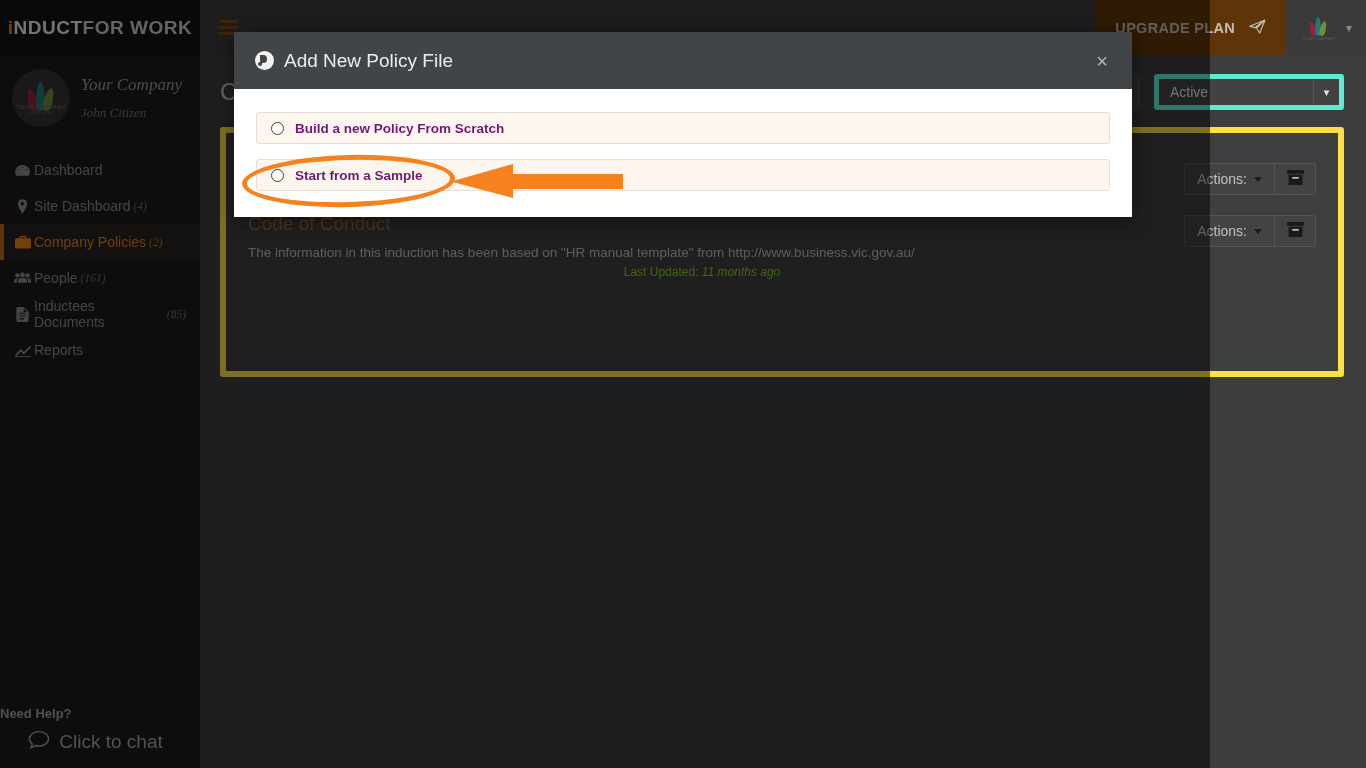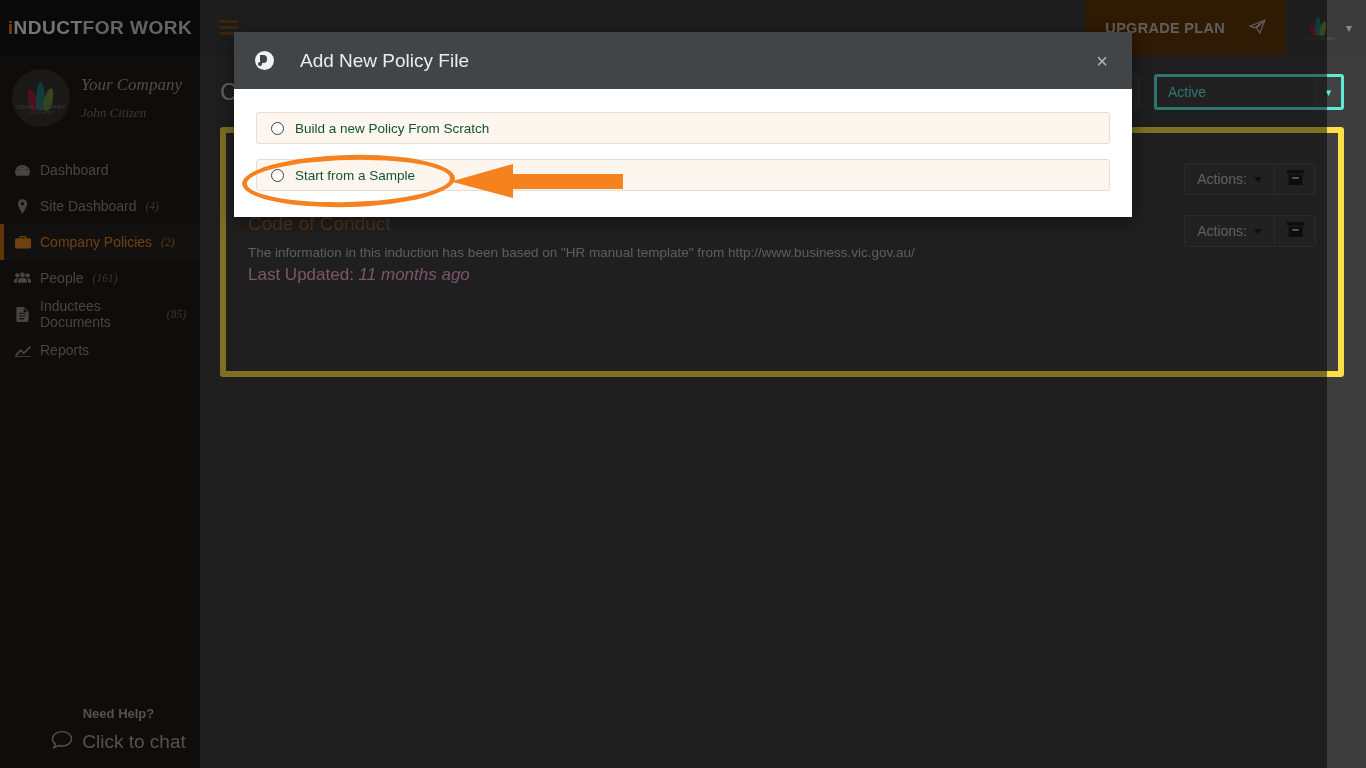--- a/index.html
+++ b/index.html
@@ -3,21 +3,21 @@
 <meta charset="utf-8">
 <style>
   * { box-sizing: border-box; margin: 0; padding: 0; }
   html, body {
     width: 1366px; height: 768px;
     overflow: hidden;
     font-family: "Liberation Sans", sans-serif;
     background: #3d3d3d;
   }
 
-  #app { position: relative; width: 1327px; height: 768px; }
+  #app { position: relative; width: 1210px; height: 768px; }
 
   
   .sidebar {
     position: absolute; left: 0; top: 0;
     width: 200px; height: 768px;
     background: #1c1a19;
     z-index: 5;
   }
   .brand {
     height: 55px; background: #151312;
@@ -61,21 +61,21 @@
     font-size: 17px; font-style: italic; color: #9a9895;
     font-family: "Liberation Serif", serif; font-weight: normal;
   }
   .company-user {
     font-size: 13px; font-style: italic; color: #77746f;
     font-family: "Liberation Serif", serif; margin-top: 12px;
   }
 
   .nav { padding-top: 8px; }
   .nav-item {
-    display: flex; align-items: center; gap: 9px;
+    display: flex; align-items: center; gap: 3px;
     height: 36px; padding: 0 14px;
     color: #8e8b87; font-size: 14px;
     cursor: pointer; position: relative;
   }
   .nav-item .ico {
     width: 17px; display: inline-flex; align-items: center; justify-content: center;
     color: #8e8b87; flex: none;
   }
   .nav-item .cnt {
     font-size: 11.5px; font-style: italic; color: #6f6c68;
@@ -85,21 +85,21 @@
     background: #262220; color: #e0821f;
   }
   .nav-item.active .ico { color: #e0821f; }
   .nav-item.active .cnt { color: #a9762c; }
   .nav-item.active::before {
     content: ""; position: absolute; left: 0; top: 0; bottom: 0;
     width: 4px; background: #bf6a12;
   }
 
   .help {
-    position: absolute; left: 0; right: 9px; bottom: 14px; text-align: center; padding-left: 46px;
+    position: absolute; left: 0; right: 9px; bottom: 14px; 
   }
   .help-title { font-size: 13px; font-weight: bold; color: #a5a3a0; margin-bottom: 9px; }
   .help-chat {
     display: flex; align-items: center; justify-content: center; gap: 9px;
     font-size: 19px; color: #a5a3a0; cursor: pointer;
     font-family: "Liberation Sans", sans-serif;
   }
 
   
   .main {
@@ -116,21 +116,21 @@
     display: flex; flex-direction: column; gap: 3px;
   }
   .hamburger span { display: block; height: 3px; background: #7a4a1c; border-radius: 1px; }
 
   .topbar-right {
     position: absolute; right: 0; top: 0; height: 55px;
     display: flex; align-items: stretch;
   }
   .upgrade-btn {
     background: #5e3409; color: #c6bdb4;
-    display: flex; align-items: center; gap: 24px;
+    display: flex; align-items: center; gap: 14px;
     padding: 16px 20px; font-size: 14.5px; font-weight: bold;
     letter-spacing: .3px; cursor: pointer;
   }
   .user-menu {
     display: flex; align-items: center; gap: 10px; padding: 0 14px 0 16px;
     cursor: pointer;
   }
   .user-avatar {
     width: 34px; height: 28px; position: relative;
     display: flex; align-items: center; justify-content: center;
@@ -151,43 +151,43 @@
   .page-title {
     font-size: 24px; color: #c7c5c2; white-space: nowrap;
     font-family: "Liberation Sans", sans-serif;
   }
   .search-box {
     flex: 1 1 auto; max-width: 880px; height: 34px;
     background: #454545; border: 1px solid #515151; border-radius: 3px;
   }
   .status-select {
     width: 190px; height: 36px; background: #424242;
-    border: 3px solid #5eead4; border-radius: 3px;
+    border: 5px solid #5eead4; border-radius: 3px;
     display: flex; align-items: center; justify-content: space-between;
-    padding: 0 0 0 11px; color: #5eead4; font-size: 14px; cursor: pointer; text-align: right;
+    padding: 0 0 0 11px; color: #e5e5e5; font-size: 14px; cursor: pointer; text-align: right;
   }
   .status-select .sel-caret {
     width: 26px; height: 100%; border-left: 1px solid #565656;
     display: flex; align-items: center; justify-content: center; font-size: 11px;
   }
 
   .card {
     margin-top: 16px; background: #3f3f3f;
     border: 6px solid #fde047; border-radius: 3px;
     padding: 18px 22px 22px 22px; position: relative;
     min-height: 250px;
   }
   .policy-row { position: relative; padding-right: 160px; }
   .policy-row + .policy-row { margin-top: 62px; }
   .policy-title {
     font-size: 19px; color: #a8642a; margin-bottom: 10px;
     font-family: "Liberation Sans", sans-serif;
   }
   .policy-desc { font-size: 13.5px; color: #bdbbb8; margin-bottom: 5px; }
-  .policy-updated { font-size: 17px; color: #f9a8d4; }
+  .policy-updated { font-size: 12px; color: #84cc16; text-align: center; }
   .policy-updated em { font-style: italic; }
 
   .row-actions {
     position: absolute; right: 0; top: 2px; display: flex;
   }
   .btn-actions {
     height: 32px; padding: 0 12px;
     background: #434343; border: 1px solid #565656; border-right: none;
     border-radius: 3px 0 0 3px; color: #c2c0bd; font-size: 14px;
     display: flex; align-items: center; gap: 7px; cursor: pointer;
@@ -209,21 +209,21 @@
   .modal {
     position: absolute; left: 234px; top: 32px;
     width: 898px; z-index: 30;
     box-shadow: 0 4px 18px rgba(0,0,0,.45);
   }
   .modal-head {
     height: 57px; background: #414547;
     display: flex; align-items: center; padding: 0 18px 0 21px;
   }
   .modal-title {
-    display: flex; align-items: center; gap: 26px;
+    display: flex; align-items: center; gap: 10px;
     color: #edeceb; font-size: 19px;
     font-family: "Liberation Sans", sans-serif;
   }
   .globe-icon {
     width: 19px; height: 19px; border-radius: 50%;
     background: #f2f2f2; position: relative; flex: none;
     display: flex; align-items: center; justify-content: center;
   }
   .globe-icon::before {
     content: ""; position: absolute; width: 7px; height: 8px;
@@ -246,21 +246,21 @@
     height: 32px; background: #fdf6ef; border: 1px solid #e3ded8;
     border-radius: 3px; display: flex; align-items: center;
     padding: 0 14px; gap: 11px; cursor: pointer;
   }
   .option-row + .option-row { margin-top: 15px; }
   .radio {
     width: 13px; height: 13px; border-radius: 50%;
     border: 1.5px solid #44403c; background: #fff; flex: none;
   }
   .option-label {
-    font-size: 13.5px; font-weight: normal; color: #14532d;
+    font-size: 13.5px; font-weight: bold; color: #701a75;
     font-family: "Liberation Sans", sans-serif;
   }
 
   
   .annot { position: absolute; z-index: 40; pointer-events: none; }
   .annot-ellipse {
     left: 242px; top: 155px; width: 213px; height: 52px;
     border: 5px solid #f5821f; border-radius: 50%;
     transform: rotate(-1.5deg);
   }

